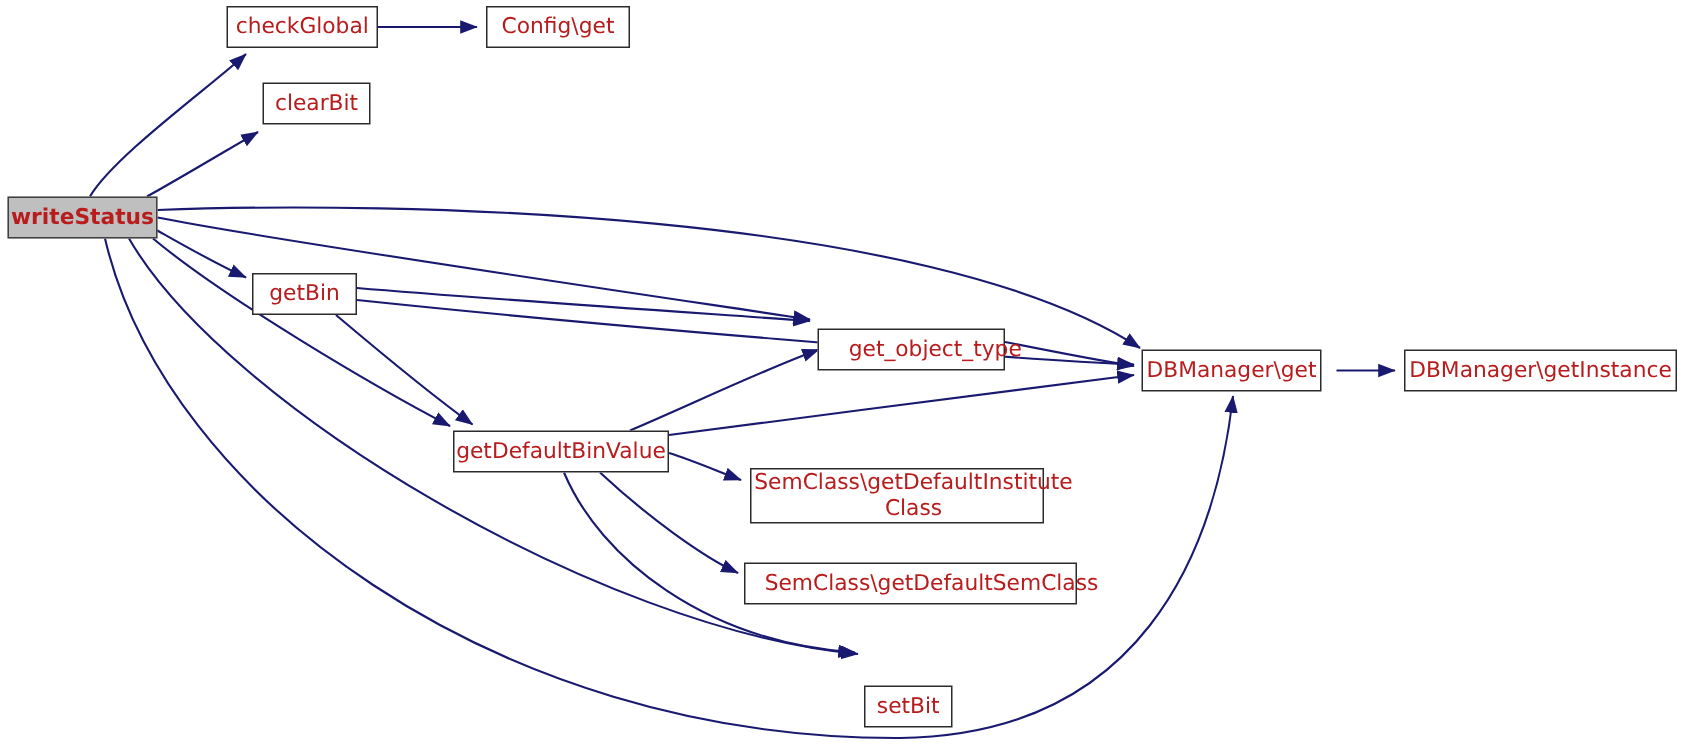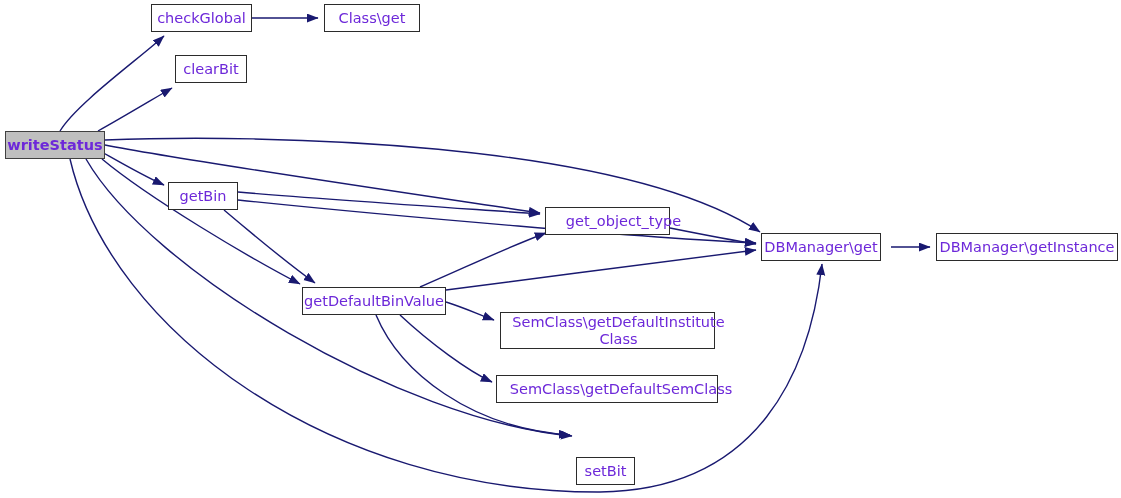--- a/index.html
+++ b/index.html
@@ -22,21 +22,21 @@
     left: 0;
     top: 0;
     width: 1121px;
     height: 498px;
   }
   .node {
     position: absolute;
     box-sizing: border-box;
     border: 1px solid #2b2b2b;
     background: #ffffff;
-    color: #6d28d9;
+    color: #b91c1c;
     display: flex;
     align-items: center;
     justify-content: center;
     text-align: center;
     font-size: 14.5px;
     line-height: 17px;
     letter-spacing: 0px;
     white-space: pre-line;
     z-index: 5;
   }
@@ -79,26 +79,26 @@
         <path d="M 400,315 C 430,343 468,371 492,382" fill="none" stroke="#191970" stroke-width="1.4" marker-end="url(#arrowhead)"></path>
         <path d="M 376,315 C 400,372 470,428 570,435" fill="none" stroke="#191970" stroke-width="1.4" marker-end="url(#arrowhead)"></path>
         <path d="M 670,228 C 700,234 730,240 756,244" fill="none" stroke="#191970" stroke-width="1.4" marker-end="url(#arrowhead)"></path>
         <path d="M 891,247 L 930,247" fill="none" stroke="#191970" stroke-width="1.4" marker-end="url(#arrowhead)"></path>
       </g>
   </svg>
 
   <div id="nodes-group">
       <div class="node highlight" style="left: 5px; top: 131px; width: 100px; height: 28px;">writeStatus</div>
       <div class="node" style="left: 151px; top: 4px; width: 101px; height: 28px;">checkGlobal</div>
-      <div class="node" style="left: 324px; top: 4px; width: 96px; height: 28px;">Class\get</div>
+      <div class="node" style="left: 324px; top: 4px; width: 96px; height: 28px;">Config\get</div>
       <div class="node" style="left: 165px; top: 55px; width: 72px; height: 28px; margin-left: 10px;">clearBit</div>
       <div class="node" style="left: 168px; top: 182px; width: 70px; height: 28px;">getBin</div>
-      <div class="node" style="left: 545px; top: 207px; width: 125px; height: 28px; padding-left: 32px;">get_object_type</div>
+      <div class="node" style="left: 545px; top: 219px; width: 125px; height: 28px; padding-left: 32px;">get_object_type</div>
       <div class="node" style="left: 302px; top: 287px; width: 144px; height: 28px;">getDefaultBinValue</div>
-      <div class="node two-line" style="left: 500px; top: 312px; width: 215px; height: 37px; padding-left: 22px;">SemClass\getDefaultInstitute
+      <div class="node two-line" style="left: 500px; top: 312px; width: 196px; height: 37px; padding-left: 22px;">SemClass\getDefaultInstitute
 Class</div>
       <div class="node" style="left: 496px; top: 375px; width: 222px; height: 28px; padding-left: 28px;">SemClass\getDefaultSemClass</div>
       <div class="node" style="left: 576px; top: 428px; width: 59px; height: 28px; margin-top: 29px;">setBit</div>
       <div class="node" style="left: 761px; top: 233px; width: 120px; height: 28px;">DBManager\get</div>
       <div class="node" style="left: 936px; top: 233px; width: 182px; height: 28px;">DBManager\getInstance</div>
     </div>
 
 </div>
 
 </body></html>

